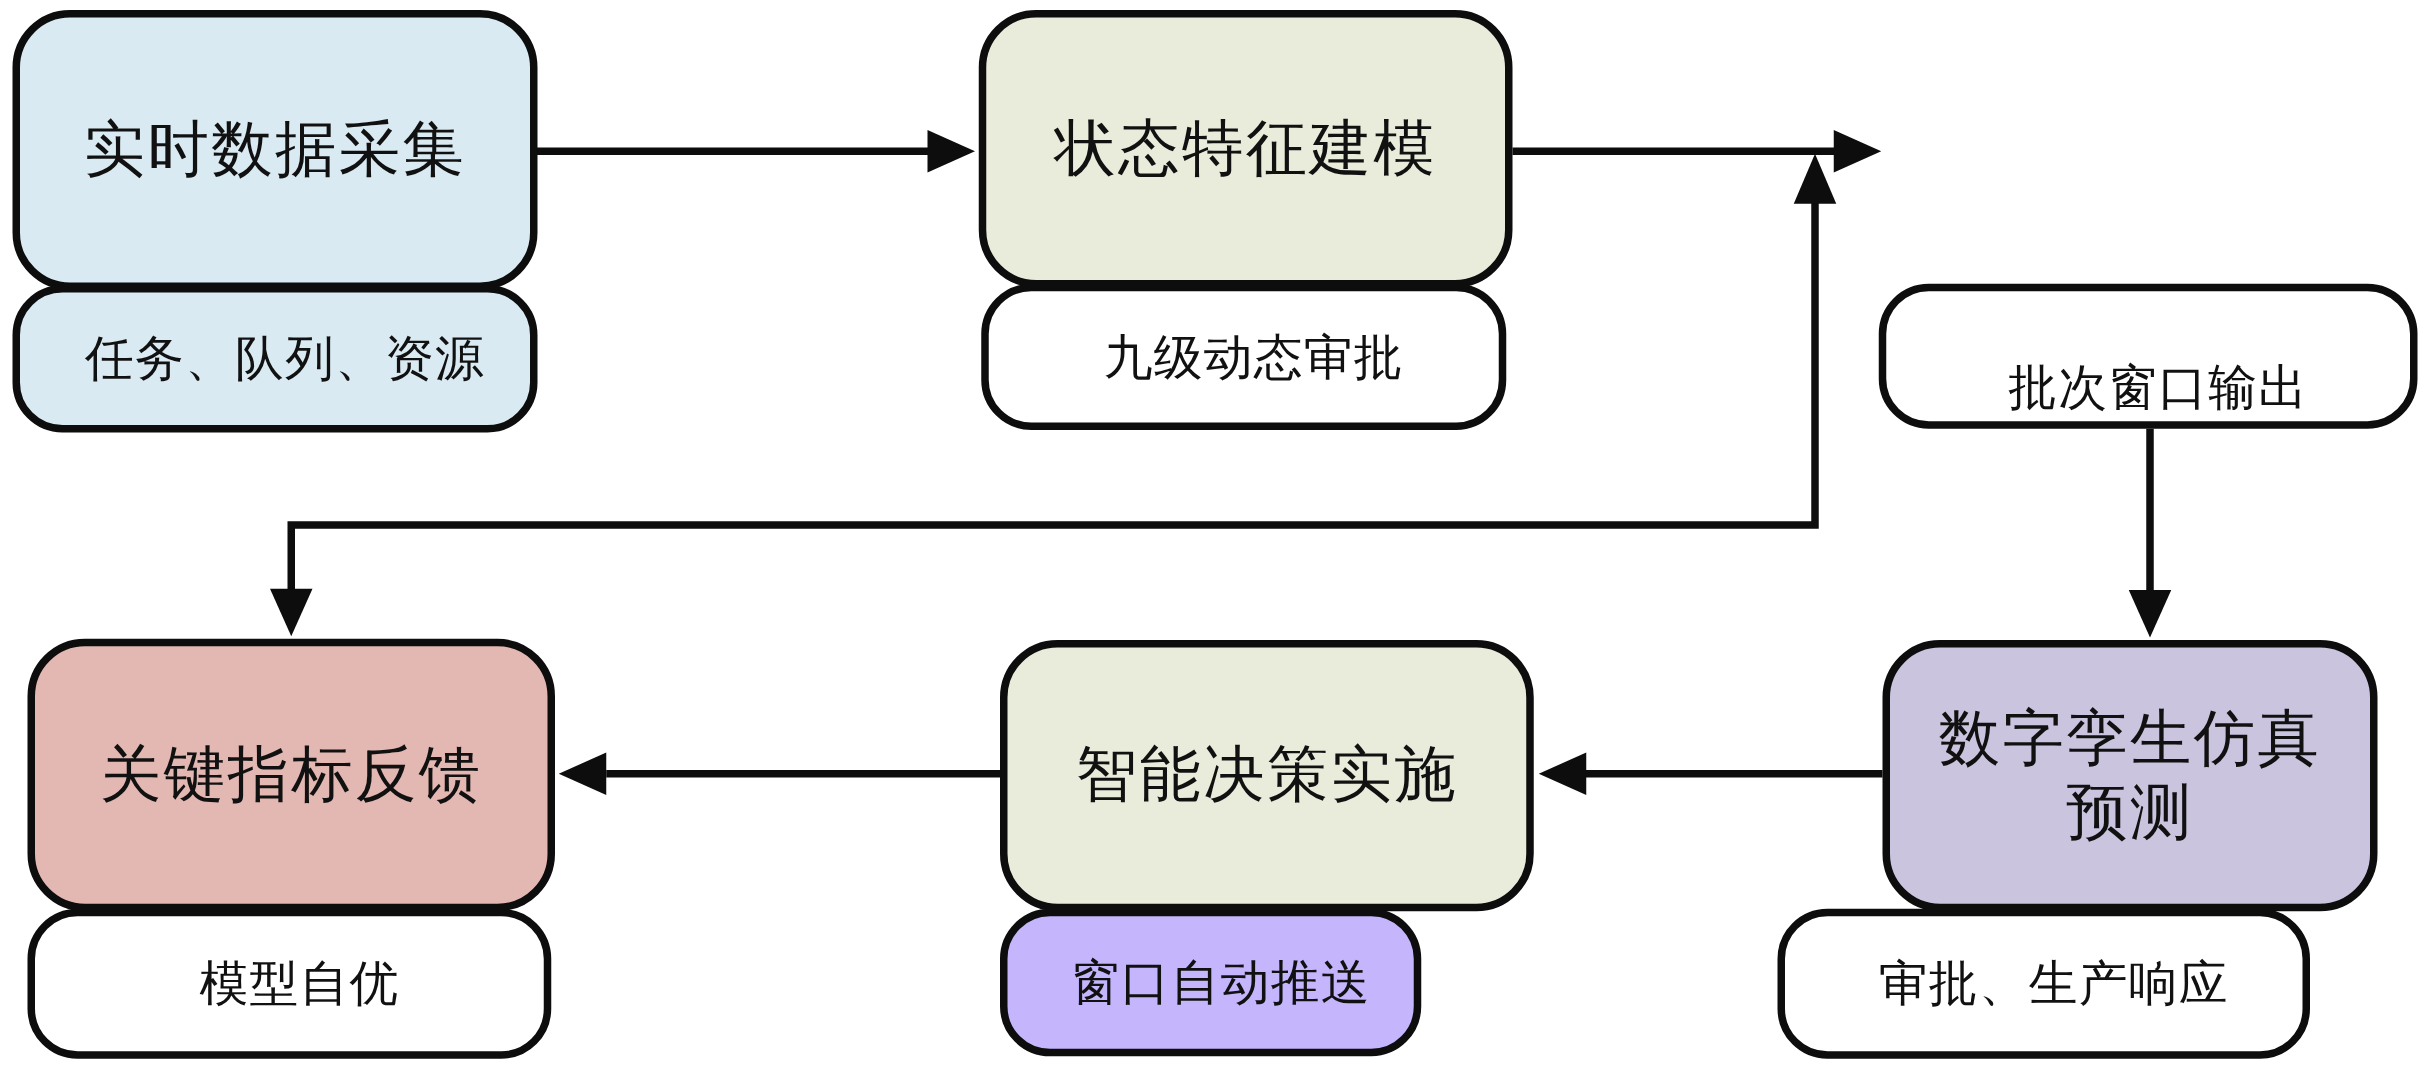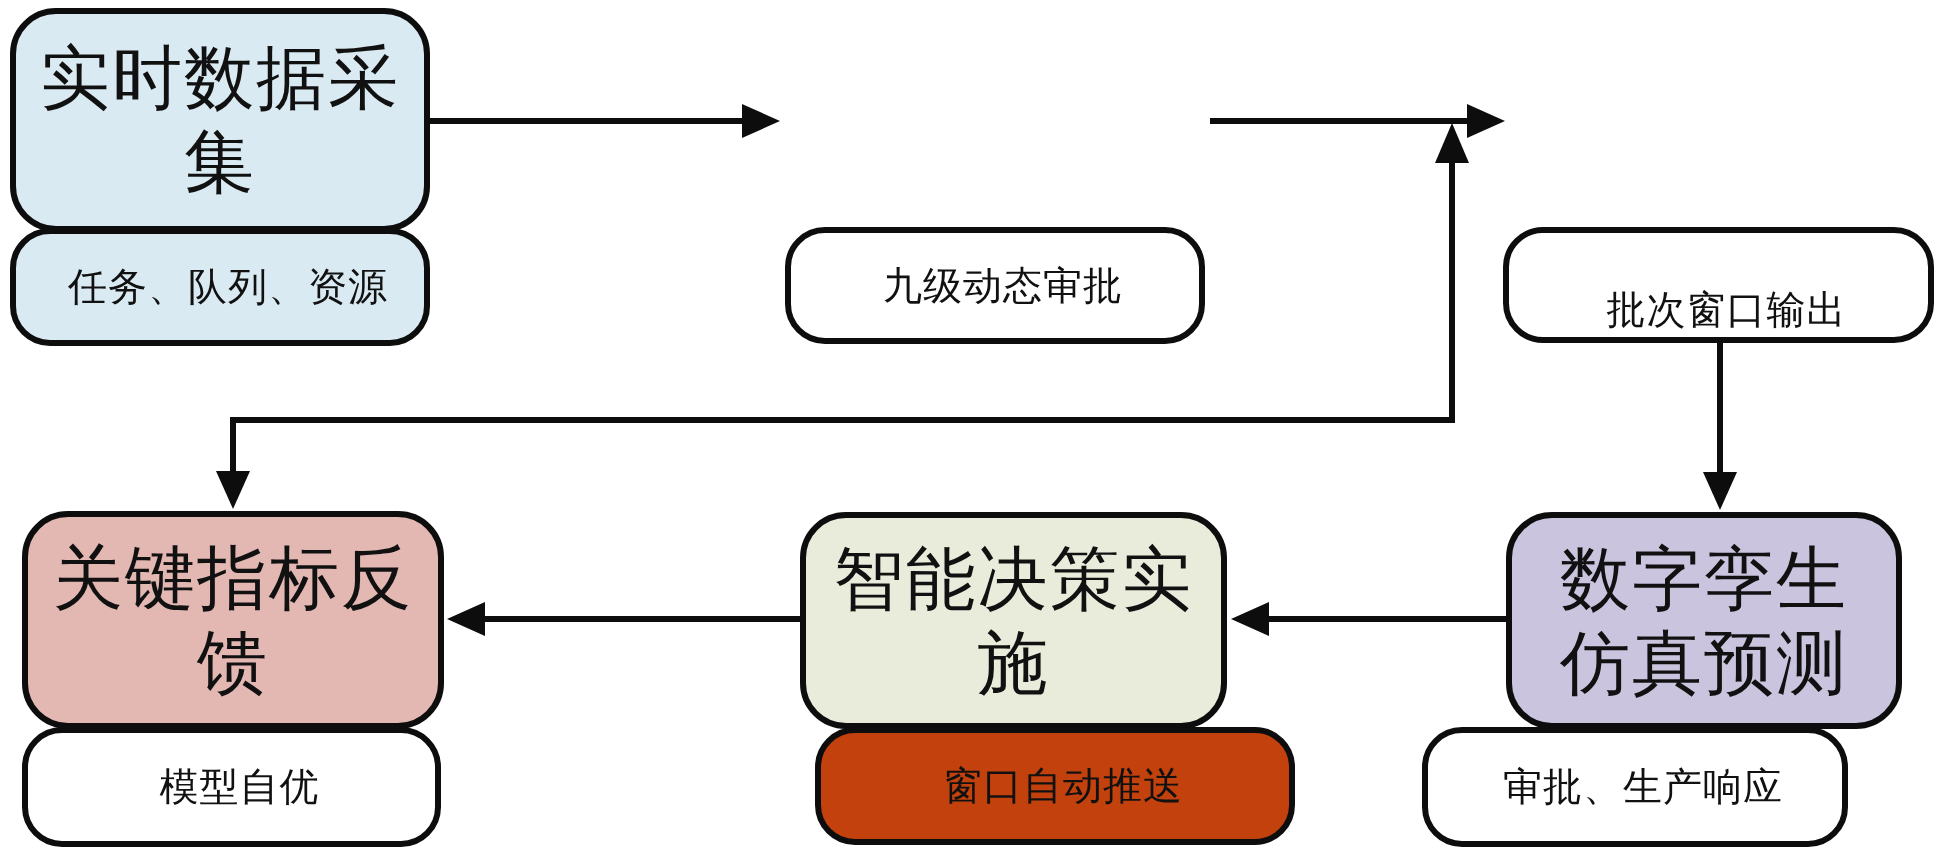--- a/index.html
+++ b/index.html
@@ -24,21 +24,21 @@
     border: 6px solid #0d0d0d;
     display: flex;
     align-items: center;
     justify-content: center;
     text-align: center;
     z-index: 2;
     background: #ffffff;
   }
   .node {
     border-radius: 46px;
-    font-size: 70px;
+    font-size: 49px;
     letter-spacing: 2px;
     line-height: 1.2;
   }
   .subnode {
     border-radius: 40px;
     font-size: 39px;
     letter-spacing: 1px;
     white-space: nowrap;
     padding-left: 16px;
   }
@@ -85,39 +85,42 @@
     </g>
   </svg>
 
   <div class="node" style="left: 10px; top: 8px; width: 420px; height: 224px; background-color: rgb(217, 234, 242);">
     <span class="lbl">实时数据采集</span>
   </div>
   <div class="subnode" style="left: 10px; top: 228px; width: 420px; height: 118px; background-color: rgb(217, 234, 242);">
     <span class="lbl">任务、队列、资源</span>
   </div>
 
+  <div class="node" style="left: 783px; top: 8px; width: 427px; height: 222px; background-color: rgb(233, 236, 218);">
+    <span class="lbl">状态特征建模</span>
+  </div>
   <div class="subnode" style="left: 785px; top: 227px; width: 420px; height: 117px; background-color: rgb(255, 255, 255);">
     <span class="lbl">九级动态审批</span>
   </div>
 
   <div class="subnode" style="left: 1503px; top: 227px; width: 431px; height: 116px; background-color: rgb(255, 255, 255); align-items: flex-end;">
     <span class="lbl">批次窗口输出</span>
   </div>
 
   <div class="node" style="left: 1506px; top: 512px; width: 396px; height: 217px; padding: 0px 14px; background-color: rgb(203, 196, 223);">
     <span class="lbl">数字孪生仿真预测</span>
   </div>
   <div class="subnode" style="left: 1422px; top: 727px; width: 426px; height: 120px; background-color: rgb(255, 255, 255);">
     <span class="lbl">审批、生产响应</span>
   </div>
 
   <div class="node" style="left: 800px; top: 512px; width: 427px; height: 217px; background-color: rgb(233, 236, 218);">
     <span class="lbl">智能决策实施</span>
   </div>
-  <div class="subnode" style="left: 800px; top: 727px; width: 480px; height: 118px; background-color: #c2410c; margin-left: 15px;">
+  <div class="subnode" style="left: 800px; top: 727px; width: 337px; height: 118px; background-color: #c4b5fd;">
     <span class="lbl">窗口自动推送</span>
   </div>
 
   <div class="node" style="left: 22px; top: 511px; width: 422px; height: 218px; background-color: rgb(227, 183, 178);">
     <span class="lbl">关键指标反馈</span>
   </div>
   <div class="subnode" style="left: 22px; top: 727px; width: 419px; height: 120px; background-color: rgb(255, 255, 255);">
     <span class="lbl">模型自优</span>
   </div>
 

